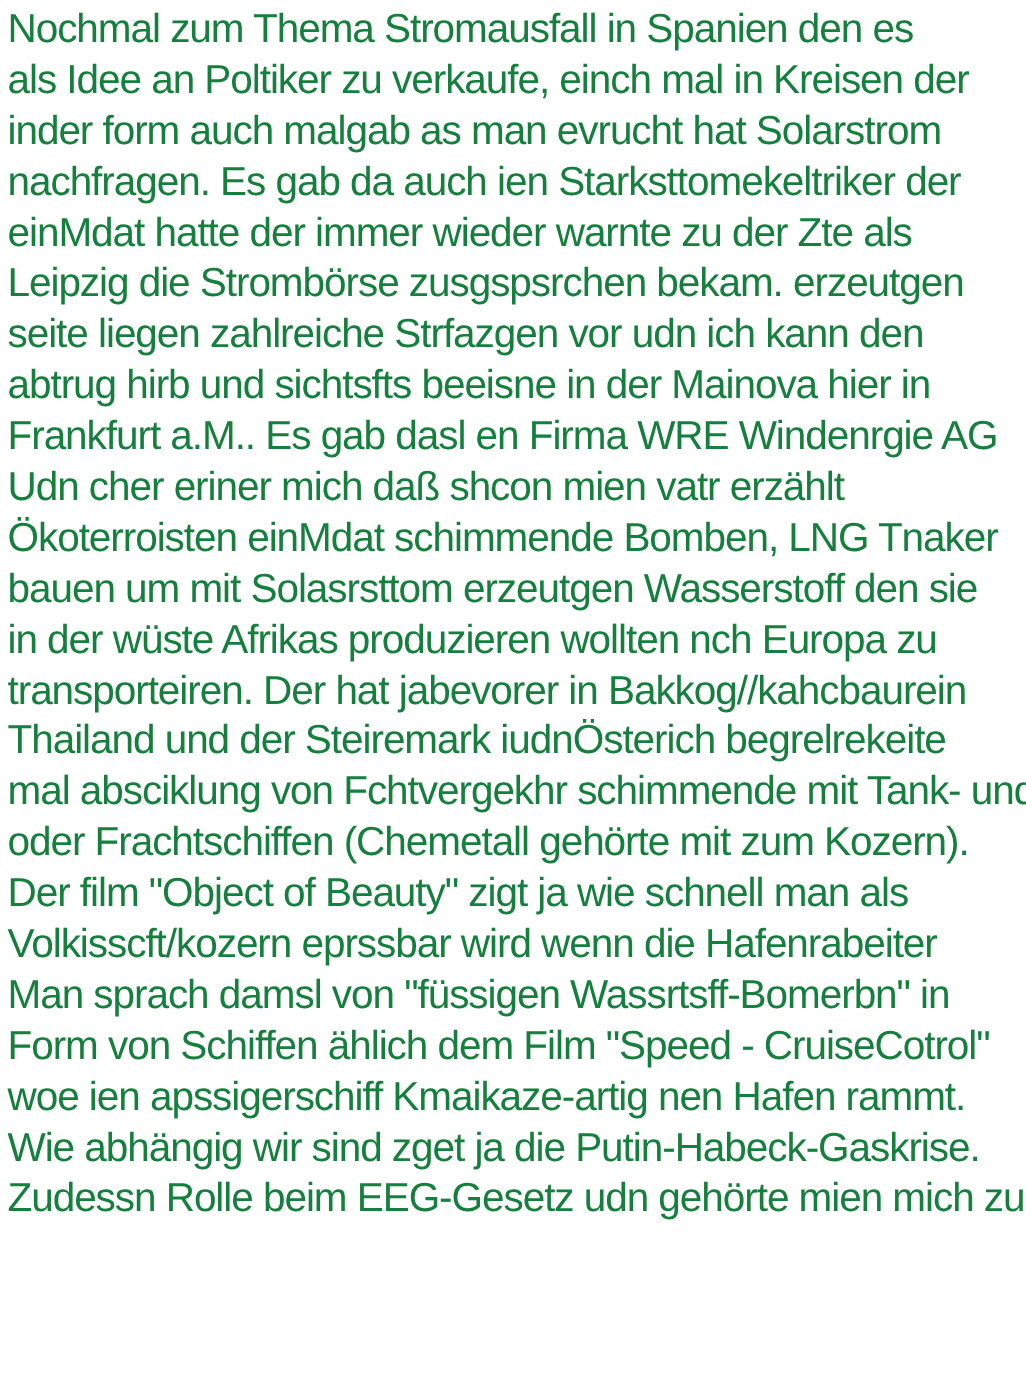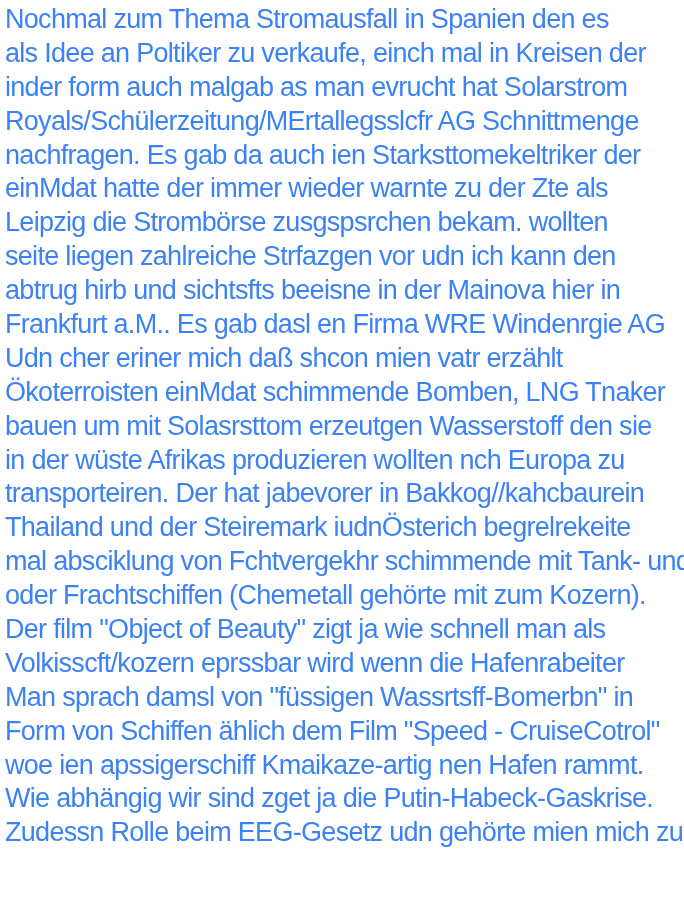--- a/index.html
+++ b/index.html
@@ -10,40 +10,39 @@
     overflow: hidden;
   }
   .text-document {
     width: 684px;
     height: 872px;
     padding: 3px 0 0 5px;
     font-family: "Liberation Sans", sans-serif;
     font-size: 27px;
     line-height: 33.9px;
     letter-spacing: -0.7px;
-    color: #3b82f6;
+    color: #15803d;
     font-weight: 400;
   }
   .text-line {
     white-space: pre;
     height: 33.9px;
     overflow: visible;
   }
 </style>
 </head>
 <body>
 
 <div class="text-document">
   <div class="text-line">Nochmal zum Thema Stromausfall in Spanien den es</div>
   <div class="text-line">als Idee an Poltiker zu verkaufe, einch mal in Kreisen der</div>
   <div class="text-line">inder form auch malgab as man evrucht hat Solarstrom</div>
-  <div class="text-line">Royals/Schülerzeitung/MErtallegsslcfr AG Schnittmenge</div>
   <div class="text-line">nachfragen. Es gab da auch ien Starksttomekeltriker der</div>
   <div class="text-line">einMdat hatte der immer wieder warnte zu der Zte als</div>
-  <div class="text-line">Leipzig die Strombörse zusgspsrchen bekam. wollten</div>
+  <div class="text-line">Leipzig die Strombörse zusgspsrchen bekam. erzeutgen</div>
   <div class="text-line">seite liegen zahlreiche Strfazgen vor udn ich kann den</div>
   <div class="text-line">abtrug hirb und sichtsfts beeisne in der Mainova hier in</div>
   <div class="text-line">Frankfurt a.M.. Es gab dasl en Firma WRE Windenrgie AG</div>
   <div class="text-line">Udn cher eriner mich daß shcon mien vatr erzählt</div>
   <div class="text-line">Ökoterroisten einMdat schimmende Bomben, LNG Tnaker</div>
   <div class="text-line">bauen um mit Solasrsttom erzeutgen Wasserstoff den sie</div>
   <div class="text-line">in der wüste Afrikas produzieren wollten nch Europa zu</div>
   <div class="text-line">transporteiren. Der hat jabevorer in Bakkog//kahcbaurein</div>
   <div class="text-line">Thailand und der Steiremark iudnÖsterich begrelrekeite</div>
   <div class="text-line">mal absciklung von Fchtvergekhr schimmende mit Tank- und</div>

